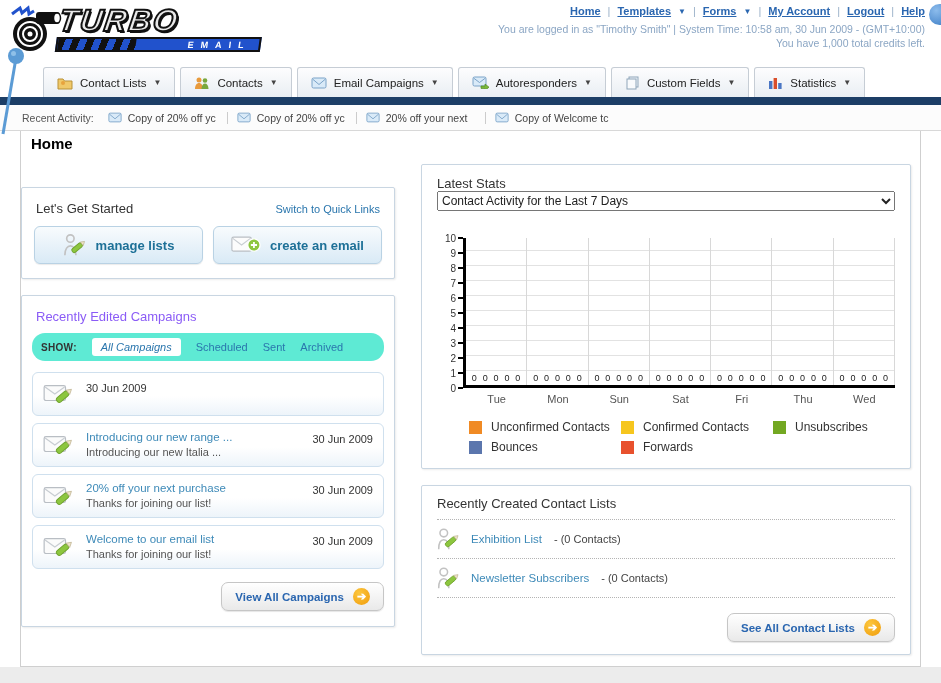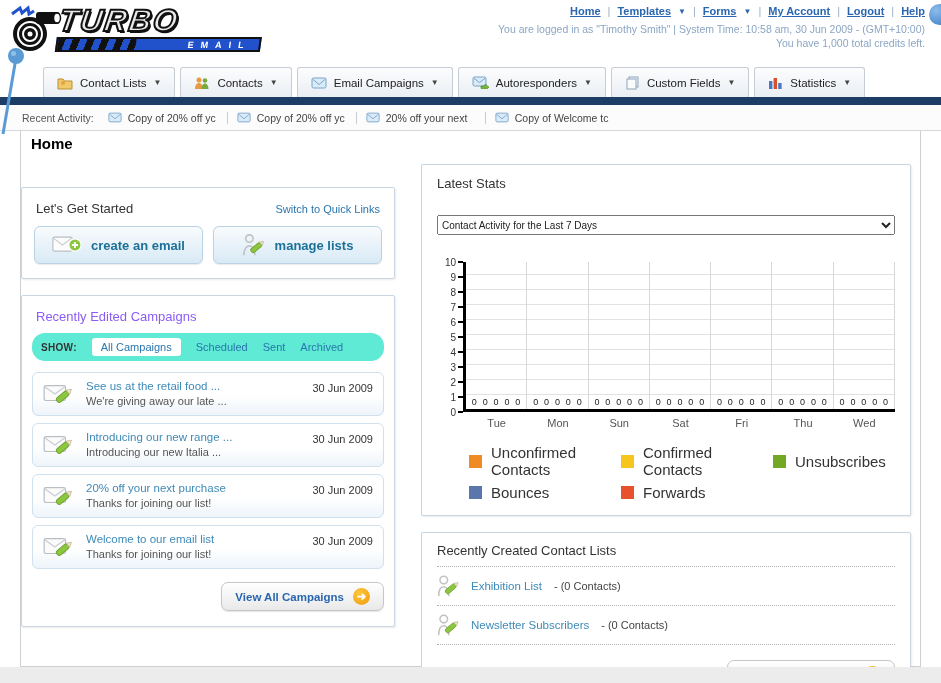--- a/index.html
+++ b/index.html
@@ -64,54 +64,54 @@
   .gs-btn { flex:1; display:flex; align-items:center; justify-content:center; gap:9px; height:38px;
             border:1px solid #b9d2e4; border-radius:6px; background:linear-gradient(#f8fbfd, #d9eaf6);
             color:#1d7097; font-weight:bold; font-size:13px; cursor:pointer; box-shadow:0 1px 1px rgba(0,0,0,.08); }
 
   .campaigns-panel { margin-top:16px; }
   .rc-title { padding:13px 14px 9px; font-size:13px; color:#8b5cf6; }
   .filter-bar { margin:0 10px; background:#5eead4; padding:5px 9px; display:flex; align-items:center;
                 gap:15px; font-size:11px;border-radius:13px; }
   .show-label { font-size:10px; font-weight:bold; color:#333; letter-spacing:.3px; }
   .filter-link { color:#2a76ad; cursor:pointer; }
-  .filter-link.active { background:#fff; padding:3px 9px; border-radius:3px; }
+  .filter-link.active { background:#fff; padding:3px 9px; border-radius:3px;font-style:italic; }
   .camp-list { padding:11px 10px 0; display:flex; flex-direction:column; gap:7px; }
   .camp-item { border:1px solid #cfe0ee; border-radius:6px; background:linear-gradient(#fff 55%, #edf4fa);
                padding:6px 10px; display:flex; gap:11px; align-items:center; min-height:44px; }
   .camp-text { flex:1; line-height:15px; }
   .camp-title { font-size:11.5px; color:#3e8ab8; cursor:pointer; }
   .camp-sub { font-size:11px; color:#555; }
   .camp-date { font-size:11px; color:#333; align-self:flex-start; margin-top:3px; }
   .view-all-row { display:flex; justify-content:flex-end; padding:13px 10px 15px; }
   .pill-btn { display:flex; align-items:center; gap:9px; padding:5px 13px; border:1px solid #c6c6c6;
               border-radius:7px; background:linear-gradient(#fff, #e9e9e9); color:#2a66b0;
               font-size:11.5px; font-weight:bold; cursor:pointer; box-shadow:0 1px 1px rgba(0,0,0,.1); }
   .arrow-circle { width:17px; height:17px; border-radius:50%; color:#fff; font-size:11px; line-height:17px;
                   text-align:center; background:radial-gradient(circle at 35% 30%, #fcc63d, #f09c0b); }
 
   
   .right-col { position:absolute; left:400px; top:33px; width:490px; }
   .stats-panel { padding:11px 15px 14px; }
-  .stats-select { width:100%; margin-top:24px; font-size:10px; height:20px; color:#222;
+  .stats-select { width:100%; margin-top:0; font-size:12px; height:20px; color:#222;
                   font-family:"Liberation Sans", sans-serif; }
   .chart { margin-top:27px; display:flex; }
   .y-axis { position:relative; width:26px; height:150px; flex:0 0 auto; }
   .y-row { position:absolute; right:0; display:flex; align-items:center; gap:2px; font-size:10px;
            color:#333; height:10px; }
   .y-row i { width:5px; height:2px; background:#000; display:block; }
   .plot { position:relative; flex:1; height:150px; border-left:3px solid #000; border-bottom:3px solid #000;
           background:repeating-linear-gradient(to top, transparent 0 14px, #e2e2e2 14px 15px); display:flex; }
   .group { flex:1; position:relative; border-right:1px solid #d8d8d8; }
   .zeros { position:absolute; bottom:2px; left:0; right:0; display:flex; justify-content:space-evenly;
            font-size:9px; color:#222; }
   .x-axis { display:flex; margin-left:29px; }
   .x-label { flex:1; text-align:center; font-size:11px; color:#555; padding-top:5px; }
   .legend { margin:15px 0 0 32px; display:grid; grid-template-columns:152px 152px 152px; row-gap:6px; }
-  .legend-item { display:flex; align-items:center; gap:9px; font-size:15px; color:#333; }
+  .legend-item { display:flex; align-items:center; gap:9px; font-size:12px; color:#333; }
   .swatch { width:13px; height:13px; flex:0 0 auto; }
 
   .lists-panel { margin-top:16px; padding:10px 15px 12px; }
   .dotted-sep { border-bottom:1px dotted #b4b4b4; margin-top:8px; }
   .cl-item { display:flex; align-items:center; gap:12px; padding:6px 0; border-bottom:1px dotted #b4b4b4; }
   .cl-name { font-size:11.5px; color:#3e8ab8; cursor:pointer; }
   .cl-detail { font-size:11px; color:#444; }
   .see-all-row { display:flex; justify-content:flex-end; margin-top:15px; }
 </style>
 </head>
@@ -257,39 +257,39 @@
 
     <div class="left-col">
 
       <div class="panel">
         <div class="gs-header">
           <span class="section-title">Let's Get Started</span>
           <a class="switch-link">Switch to Quick Links</a>
         </div>
         <div class="gs-buttons">
           <div class="gs-btn">
-            <svg width="30" height="22" viewBox="0 0 34 24">
-              <rect x="1" y="3" width="22" height="16" rx="2" fill="#fcfcfc" stroke="#b9bec4" stroke-width="1.3"></rect>
-              <path d="M2 4.5 L12 12 L22 4.5" fill="none" stroke="#c8cdd2" stroke-width="1.3"></path>
-              <circle cx="26" cy="12" r="7" fill="#8dc63f" stroke="#fff" stroke-width="1.5"></circle>
-              <path d="M26 8.5 v7 M22.5 12 h7" stroke="#fff" stroke-width="2"></path>
-            </svg>
-            <span>create an email</span>
-          </div>
-          <div class="gs-btn">
             <svg width="24" height="24" viewBox="0 0 26 26">
               <circle cx="8" cy="6" r="4" fill="none" stroke="#c2c2c2" stroke-width="1.8"></circle>
               <path d="M2 24 c0-7 3-10 6-10 s6 3 6 10" fill="none" stroke="#c2c2c2" stroke-width="1.8"></path>
               <g transform="rotate(-40 16 16)">
                 <rect x="9" y="13" width="13" height="5" rx="2" fill="#8dc63f" stroke="#6fa32c"></rect>
                 <path d="M22 13 l4 2.5 -4 2.5z" fill="#efe6c8" stroke="#b9ad8a" stroke-width=".7"></path>
               </g>
             </svg>
             <span>manage lists</span>
           </div>
+          <div class="gs-btn">
+            <svg width="30" height="22" viewBox="0 0 34 24">
+              <rect x="1" y="3" width="22" height="16" rx="2" fill="#fcfcfc" stroke="#b9bec4" stroke-width="1.3"></rect>
+              <path d="M2 4.5 L12 12 L22 4.5" fill="none" stroke="#c8cdd2" stroke-width="1.3"></path>
+              <circle cx="26" cy="12" r="7" fill="#8dc63f" stroke="#fff" stroke-width="1.5"></circle>
+              <path d="M26 8.5 v7 M22.5 12 h7" stroke="#fff" stroke-width="2"></path>
+            </svg>
+            <span>create an email</span>
+          </div>
         </div>
       </div>
 
       <div class="panel campaigns-panel">
         <div class="rc-title section-title">Recently Edited Campaigns</div>
         <div class="filter-bar">
           <span class="show-label">SHOW:</span>
           <a class="filter-link active">All Campaigns</a>
           <a class="filter-link">Scheduled</a>
           <a class="filter-link">Sent</a>
@@ -299,24 +299,20 @@
 
           <div class="camp-item">
             <svg width="32" height="26" viewBox="0 0 34 28">
               <rect x="1" y="5" width="23" height="16" rx="2" fill="#fbfbfb" stroke="#b9bec4" stroke-width="1.3"></rect>
               <path d="M2 6.5 L12.5 14 L23 6.5" fill="none" stroke="#c8cdd2" stroke-width="1.3"></path>
               <g transform="rotate(-40 22 16)">
                 <rect x="13" y="13" width="15" height="6" rx="2.5" fill="#8dc63f" stroke="#6fa32c"></rect>
                 <path d="M28 13 l5 3 -5 3z" fill="#efe6c8" stroke="#b9ad8a" stroke-width=".7"></path>
               </g>
             </svg>
-            <div class="camp-text">
-              <div class="camp-title">See us at the retail food ...</div>
-              <div class="camp-sub">We're giving away our late ...</div>
-            </div>
             <div class="camp-date">30 Jun 2009</div>
           </div>
 
           <div class="camp-item">
             <svg width="32" height="26" viewBox="0 0 34 28">
               <rect x="1" y="5" width="23" height="16" rx="2" fill="#fbfbfb" stroke="#b9bec4" stroke-width="1.3"></rect>
               <path d="M2 6.5 L12.5 14 L23 6.5" fill="none" stroke="#c8cdd2" stroke-width="1.3"></path>
               <g transform="rotate(-40 22 16)">
                 <rect x="13" y="13" width="15" height="6" rx="2.5" fill="#8dc63f" stroke="#6fa32c"></rect>
                 <path d="M28 13 l5 3 -5 3z" fill="#efe6c8" stroke="#b9ad8a" stroke-width=".7"></path>

